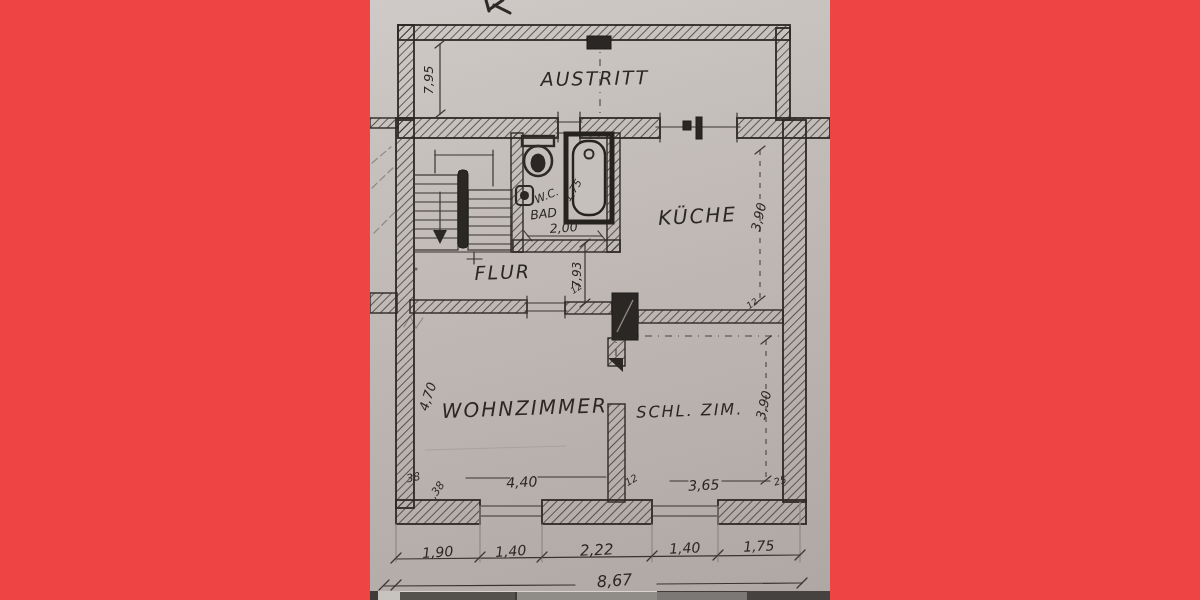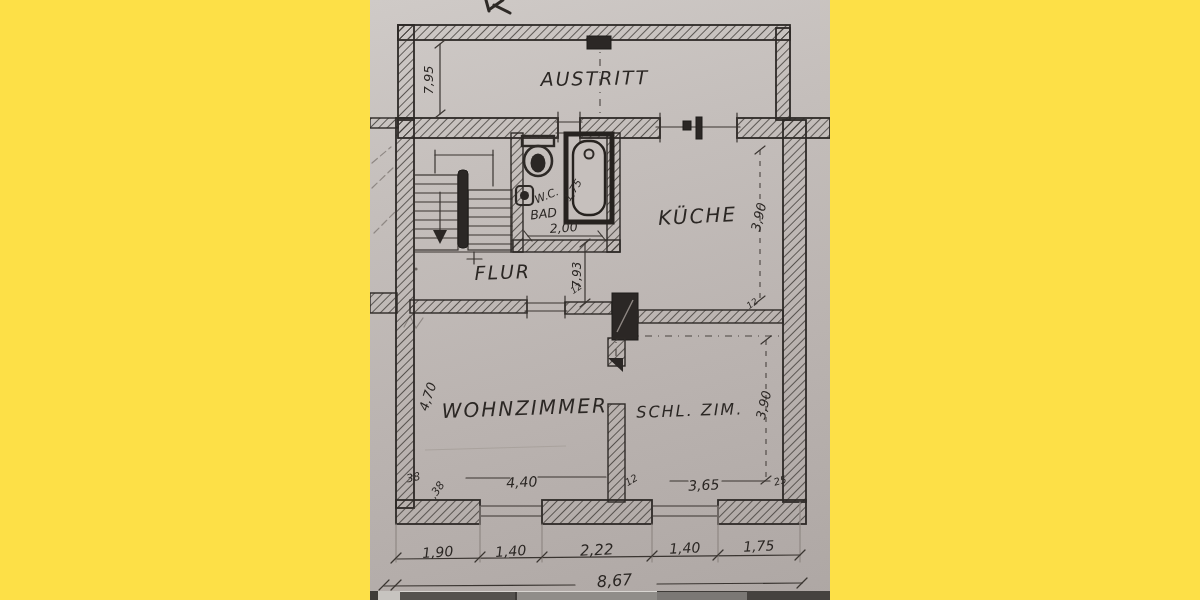--- a/index.html
+++ b/index.html
@@ -1,16 +1,16 @@
 <!DOCTYPE html>
 <html><head>
 <meta charset="utf-8">
 <style>
   html,body{margin:0;padding:0;background:#ffffff;}
-  .stage{position:relative;width:1200px;height:600px;background:#fde047;overflow:hidden;
+  .stage{position:relative;width:1200px;height:600px;background:#ef4444;overflow:hidden;
          font-family:"DejaVu Sans",sans-serif;}
   .photo{position:absolute;left:370px;top:0;width:460px;height:600px;
          background:linear-gradient(165deg,#cfcac7 0%,#c4bebb 30%,#bab3b0 62%,#aea7a4 100%);}
   svg{display:block}
   .ink{stroke:#2e2a27;fill:none;stroke-linecap:round;}
   .wall{fill:url(#hatch);stroke:#2e2a27;stroke-width:1.8;}
   .wallthin{fill:url(#hatch);stroke:#2e2a27;stroke-width:1.4;}
   .thin{stroke:#3a3531;stroke-width:1.2;fill:none;stroke-linecap:round;}
   .faint{stroke:#8f8884;stroke-width:1.2;fill:none;stroke-linecap:round;}
   .dash{stroke:#4a4440;stroke-width:1.1;fill:none;stroke-dasharray:5 6;}

